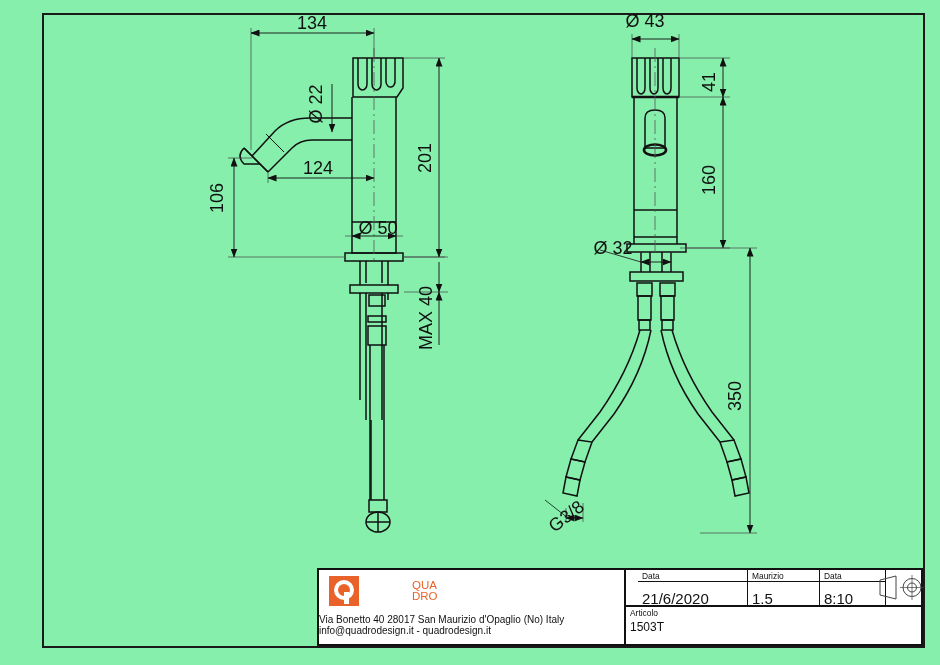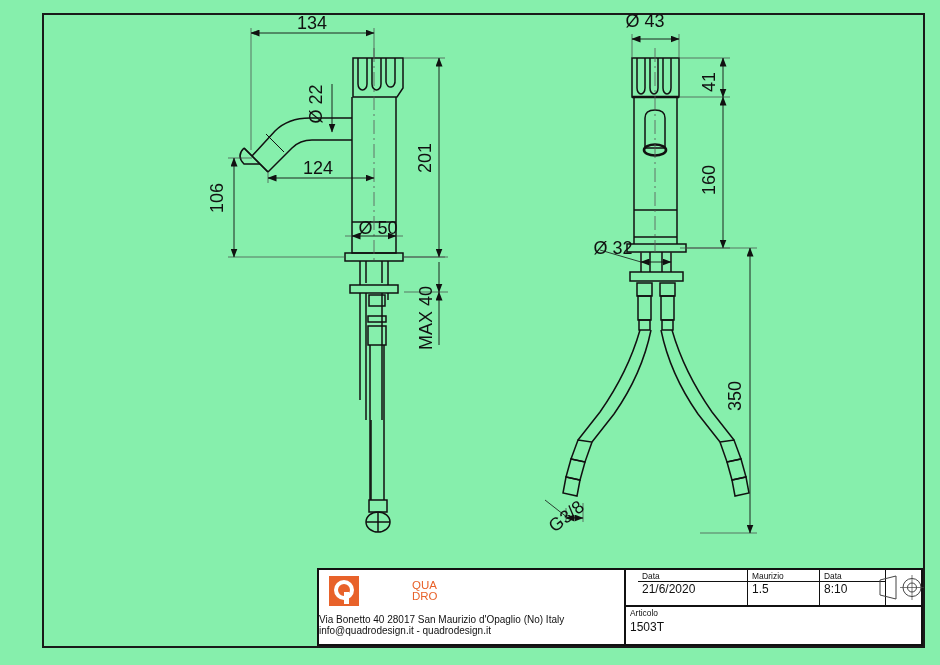--- a/index.html
+++ b/index.html
@@ -28,21 +28,21 @@
      font-size:11.5px;font-weight:400;}
   .addr{position:absolute;left:0;top:44px;font-size:10px;color:#111;
         line-height:11px;white-space:nowrap;}
   .tb-right{position:absolute;left:305px;top:0;right:0;bottom:0;
             border-left:2px solid #111;}
   .r1{position:absolute;left:0;top:0;width:100%;height:37px;
       border-bottom:2px solid #111;box-sizing:border-box;}
   .r2{position:absolute;left:0;top:37px;width:100%;height:37px;}
   .cell{position:absolute;top:0;height:100%;box-sizing:border-box;}
   .cell .lab{position:absolute;left:4px;top:1px;font-size:8.4px;color:#111;}
-  .cell .val{position:absolute;left:4px;top:12px;font-size:12px;color:#111;}
+  .cell .val{position:absolute;left:4px;top:20px;font-size:15px;color:#111;}
   .vdiv{border-right:1.6px solid #111;margin-left:12px;}
   .hline{position:absolute;left:0;width:100%;height:0;border-top:1.3px solid #111;}
   .proj{position:absolute;top:0;height:100%;}
 </style>
 </head>
 <body>
 
 <div id="sheet">
 
   <div class="frame"></div>

